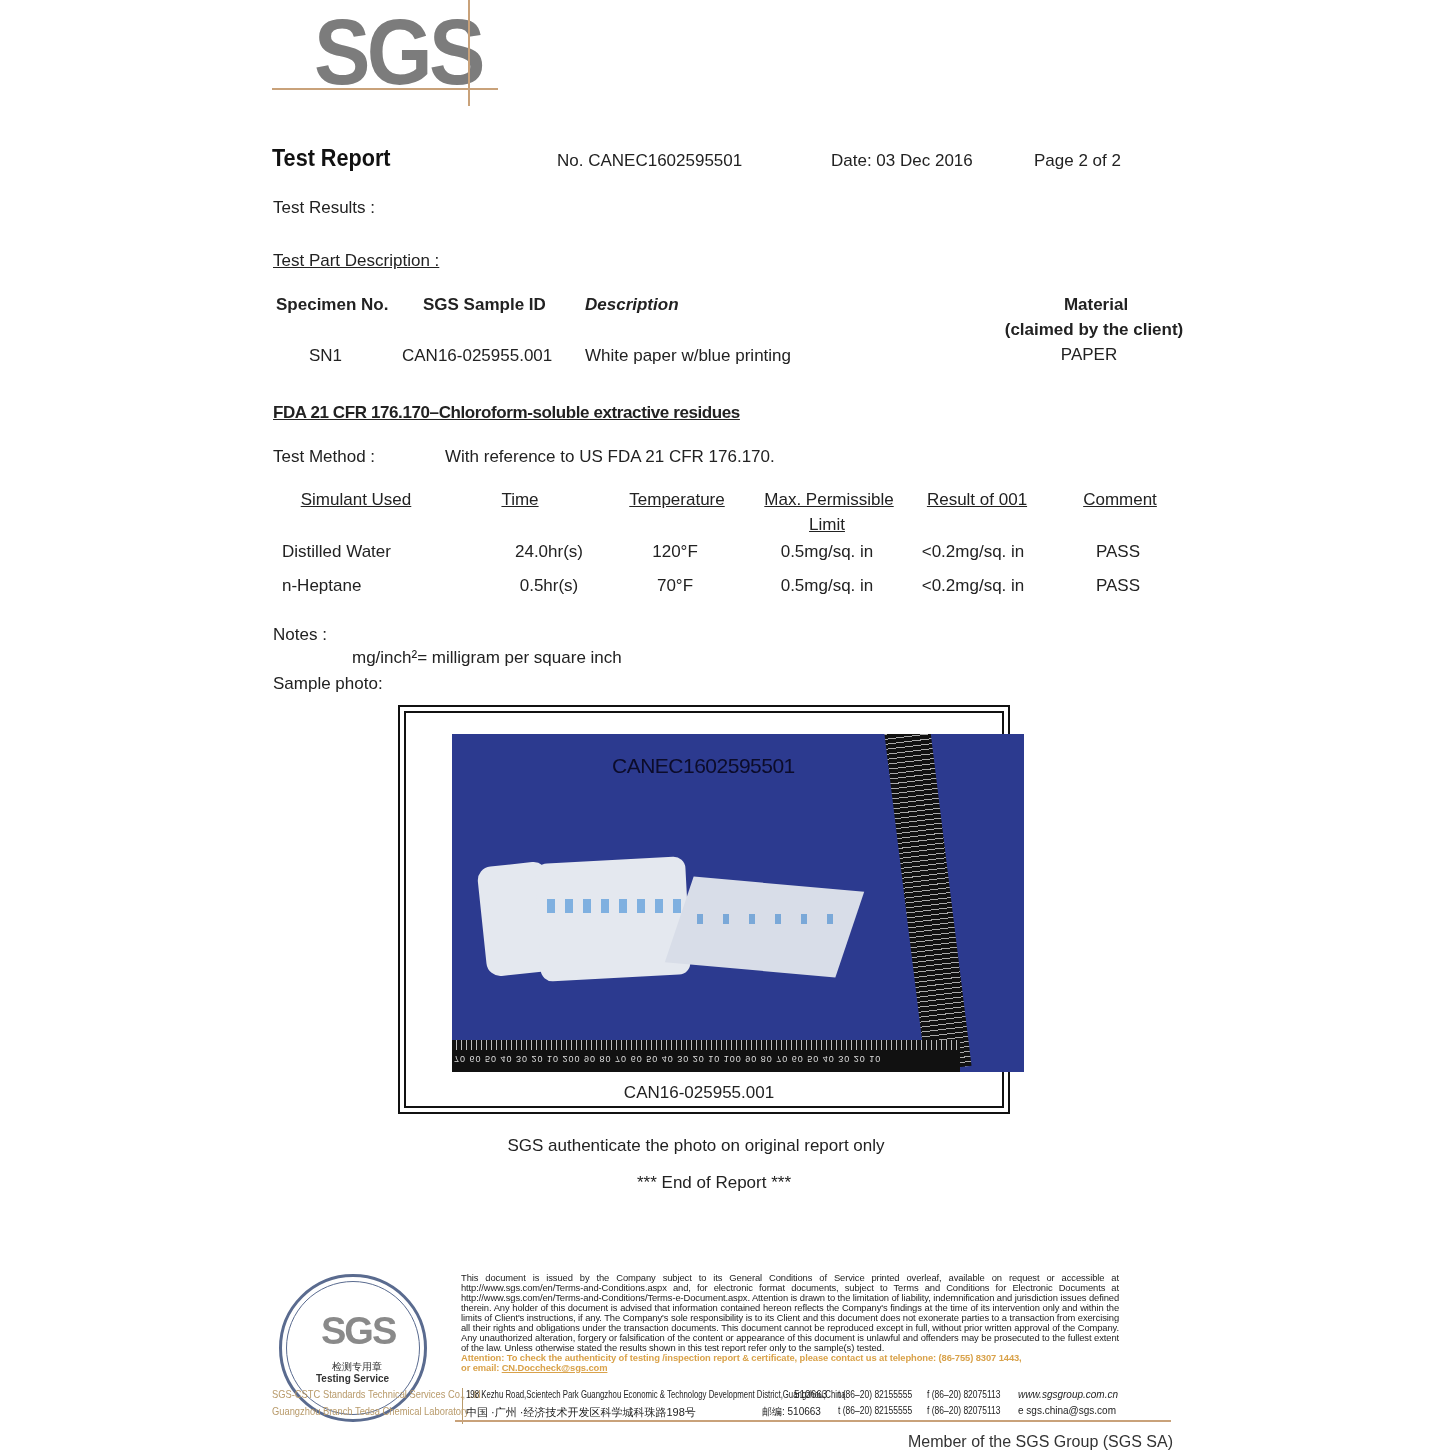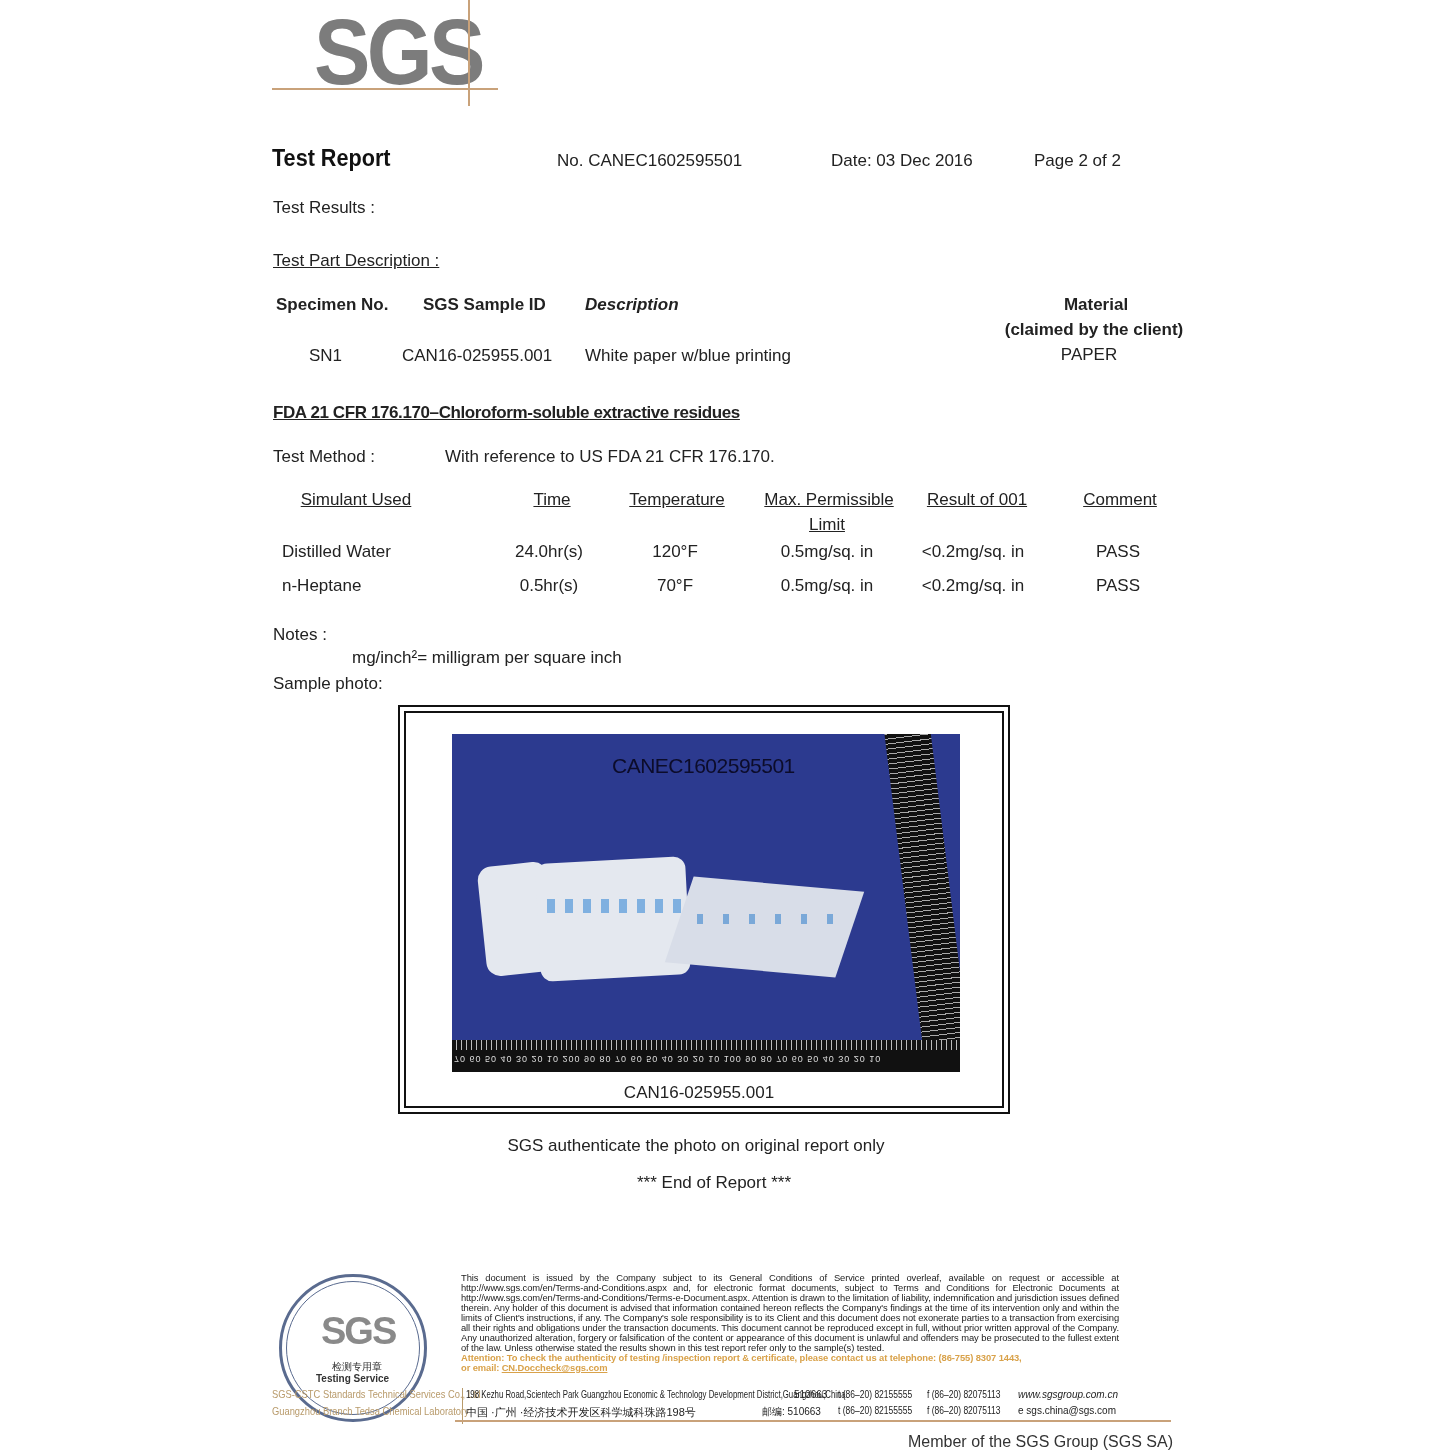--- a/index.html
+++ b/index.html
@@ -17,21 +17,21 @@
   .h-meta { top:151px; font-size:17px; color:#222; }
   .txt { font-size:17px; color:#222; }
   .bold { font-weight:bold; }
   .u { text-decoration:underline; }
 
   .center { transform:translateX(-50%); }
 
   
   .frame-outer { left:398px; top:705px; width:612px; height:409px; border:2px solid #111; box-sizing:border-box; }
   .frame-inner { left:404px; top:711px; width:600px; height:397px; border:2px solid #111; box-sizing:border-box; }
-  .photo { left:452px; top:734px; width:508px; height:338px; background:#2c3a8f; overflow:hidden; }
+  .photo { left:452px; top:734px; width:572px; height:338px; background:#2c3a8f; overflow:hidden; }
   .photo-id { left:160px; top:20px; font-size:21px; color:#0c0c2a; font-weight:normal; letter-spacing:-0.5px; }
   .ruler-bottom { left:0; top:306px; width:508px; height:32px; background:#111; }
   .ruler-right { left:430px; top:-20px; width:46px; height:360px; background:#111; transform:rotate(-7deg); transform-origin:top left; }
   .paper { background:#e4e8ef; }
   .photo-caption { left:699px; top:1083px; font-size:17px; color:#222; }
 
   
   .stamp { left:279px; top:1274px; width:148px; height:148px; border:3px solid #5a6b8f; border-radius:50%; box-sizing:border-box; }
   .stamp-inner { left:286px; top:1281px; width:134px; height:134px; border:1px solid #5a6b8f; border-radius:50%; box-sizing:border-box; }
   .stamp-sgs { left:321px; top:1310px; font-size:38px; font-weight:bold; color:#8a8a8a; letter-spacing:-2px; }
@@ -76,21 +76,21 @@
   <div class="abs txt" style="left:402px; top:346px;">CAN16-025955.001</div>
   <div class="abs txt" style="left:585px; top:346px;">White paper w/blue printing</div>
   <div class="abs txt center" style="left:1089px; top:345px;">PAPER</div>
 </div>
 
 <div class="abs txt bold u" style="left:273px; top:403px; letter-spacing:-0.4px;">FDA 21 CFR 176.170–Chloroform-soluble extractive residues</div>
 <div class="abs txt" style="left:273px; top:447px;">Test Method :</div>
 <div class="abs txt" style="left:429px; top:447px;margin-left:16px;">With reference to US FDA 21 CFR 176.170.</div>
 
 <div class="abs txt u center" style="left:356px; top:490px;">Simulant Used</div>
-<div class="abs txt u center" style="left:552px; top:490px;text-align:right;">Time</div>
+<div class="abs txt u center" style="left:520px; top:490px;text-align:right;">Time</div>
 <div class="abs txt u center" style="left:677px; top:490px;">Temperature</div>
 <div class="abs txt u center" style="left:829px; top:490px;">Max. Permissible</div>
 <div class="abs txt u center" style="left:827px; top:515px;">Limit</div>
 <div class="abs txt u center" style="left:977px; top:490px;">Result of 001</div>
 <div class="abs txt u center" style="left:1120px; top:490px;">Comment</div>
 
 <div>
   <div class="abs txt" style="left:282px; top:542px;">Distilled Water</div>
   <div class="abs txt center" style="left:549px; top:542px;">24.0hr(s)</div>
   <div class="abs txt center" style="left:675px; top:542px;">120°F</div>

